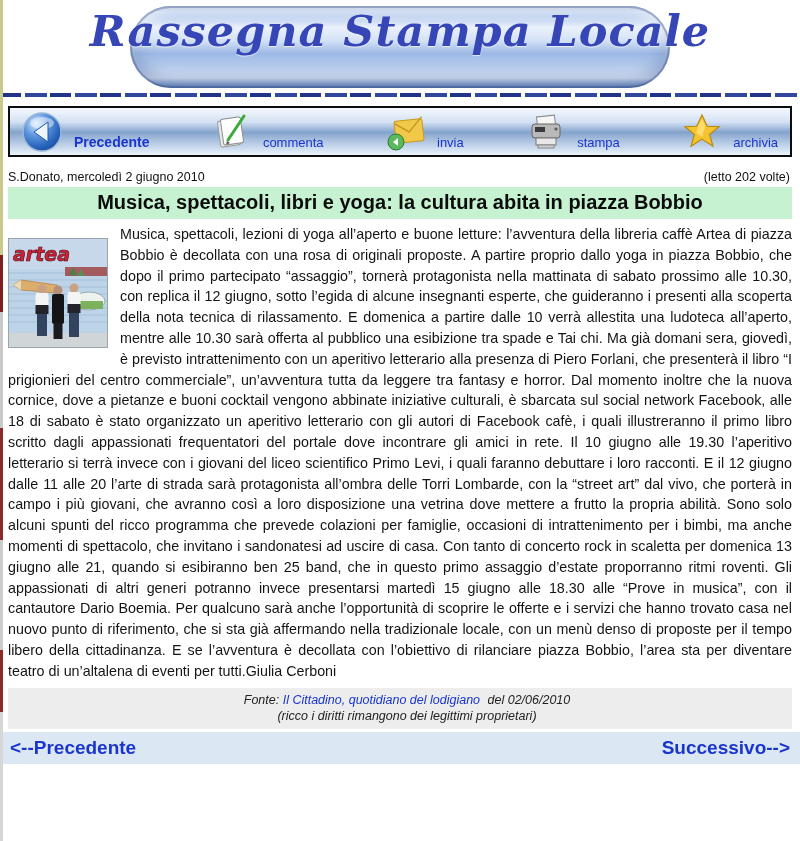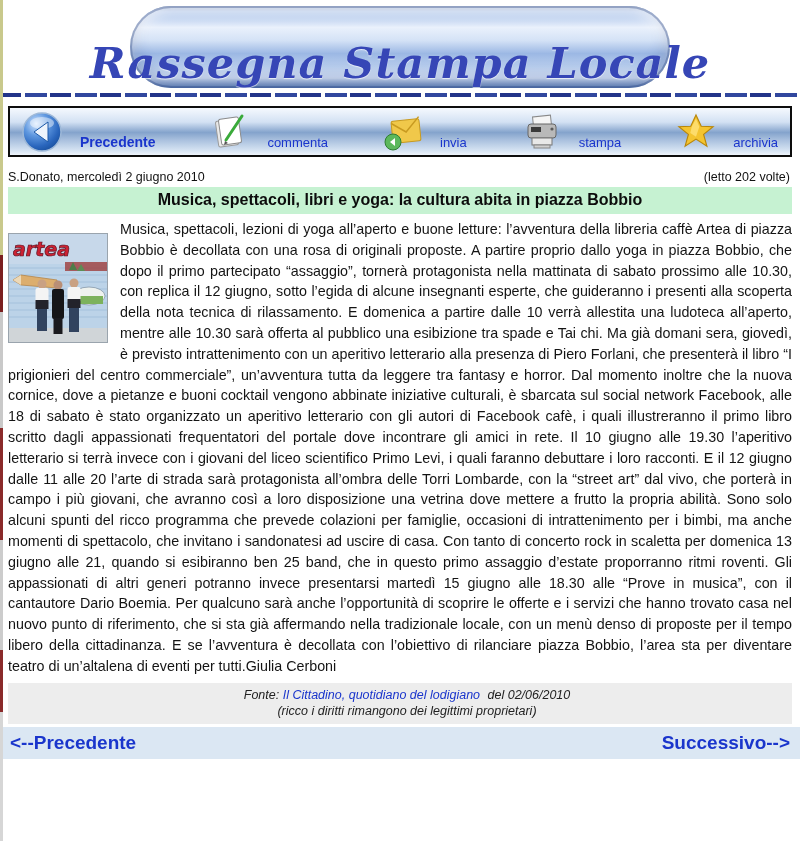--- a/index.html
+++ b/index.html
@@ -11,44 +11,44 @@
       #c9c98c 0,#c9c98c 255px,
       #7b1f1f 255px,#7b1f1f 312px,
       #c9c9c9 312px,#c9c9c9 428px,
       #8a2a2a 428px,#8a2a2a 540px,
       #cccccc 540px,#cccccc 650px,
       #8a2a2a 650px,#8a2a2a 712px,
       #d6d6d6 712px,#d6d6d6 100%);}
 
   
   .banner-wrap{padding-top:6px;display:flex;justify-content:center;}
-  .banner{width:540px;height:82px;border-radius:42px;display:flex;align-items:flex-end;justify-content:center;
+  .banner{width:540px;height:82px;border-radius:42px;display:flex;align-items:flex-start;justify-content:center;
     background:linear-gradient(180deg,#3f5f9e 0%,#9db9e6 7%,#eaf1fc 26%,#d4e2f6 42%,#9cb8e4 58%,#b5cbec 72%,#e0eafa 88%,#6f8fc2 100%);
     box-shadow:inset 0 0 0 2px rgba(36,66,130,.35), inset 0 -10px 16px rgba(30,60,130,.35), inset 0 8px 12px rgba(255,255,255,.85);}
   .banner-text{font-family:"DejaVu Serif",serif;font-style:italic;font-weight:bold;font-size:43px;color:#3646b6;
     letter-spacing:1px;text-shadow:0 1px 1px rgba(255,255,255,.7);white-space:nowrap;}
 
   .dash-line{margin-top:5px;height:4px;width:100%;
     background:repeating-linear-gradient(90deg,#223489 0 21px,#ffffff 21px 25px,#31479e 25px 47px,#ffffff 47px 50px);}
 
   
   .toolbar{margin:9px 8px 0 8px;height:51px;border:2px solid #0d0d0d;
     background:linear-gradient(180deg,#f5f9fe 0%,#d3e1f3 30%,#84a3cc 52%,#a9c0de 68%,#d9e6f4 92%,#eef4fb 100%);
     display:flex;align-items:flex-end;justify-content:space-between;padding:0 12px;box-sizing:border-box;}
-  .tb-group{display:flex;align-items:flex-end;gap:18px;padding-bottom:5px;cursor:pointer;}
+  .tb-group{display:flex;align-items:flex-end;gap:12px;padding-bottom:5px;cursor:pointer;}
   .tb-label{color:#1a35cc;font-size:13px;line-height:15px;}
   .tb-label.strong{font-weight:bold;font-size:14px;}
   .circle-btn{width:40px;height:40px;margin-bottom:-2px;}
   .tb-icon{width:38px;height:40px;margin-bottom:-2px;}
 
   
   .date-row{display:flex;justify-content:space-between;margin:13px 10px 3px 8px;font-size:12.5px;color:#111;}
 
   
-  .article-title{margin:0 8px;background:#c6f2d2;color:#0c0c0c;font-weight:bold;font-size:16px;
+  .article-title{margin:0 8px;background:#c6f2d2;color:#0c0c0c;font-weight:bold;font-size:20px;
     text-align:center;padding:4px 0 5px 0;}
 
   
   .article-body{margin:5px 8px 0 8px;font-size:14.3px;line-height:20.8px;color:#141414;text-align:justify;}
   .article-photo{float:left;width:98px;height:108px;margin:14px 12px 10px 0;border:1px solid #9aa4ad;display:block;}
 
   
   .source-box{margin:6px 8px 0 8px;background:#ededed;text-align:center;font-style:italic;font-size:12.5px;
     color:#222;padding:4px 0 5px 14px;line-height:16px;}
   .source-link{color:#1a35cc;cursor:pointer;}

